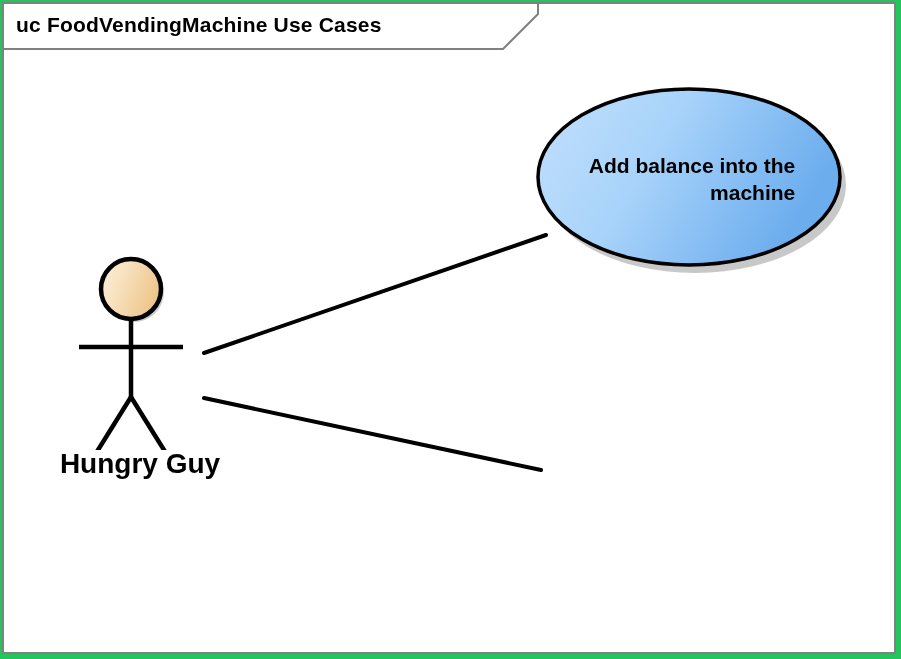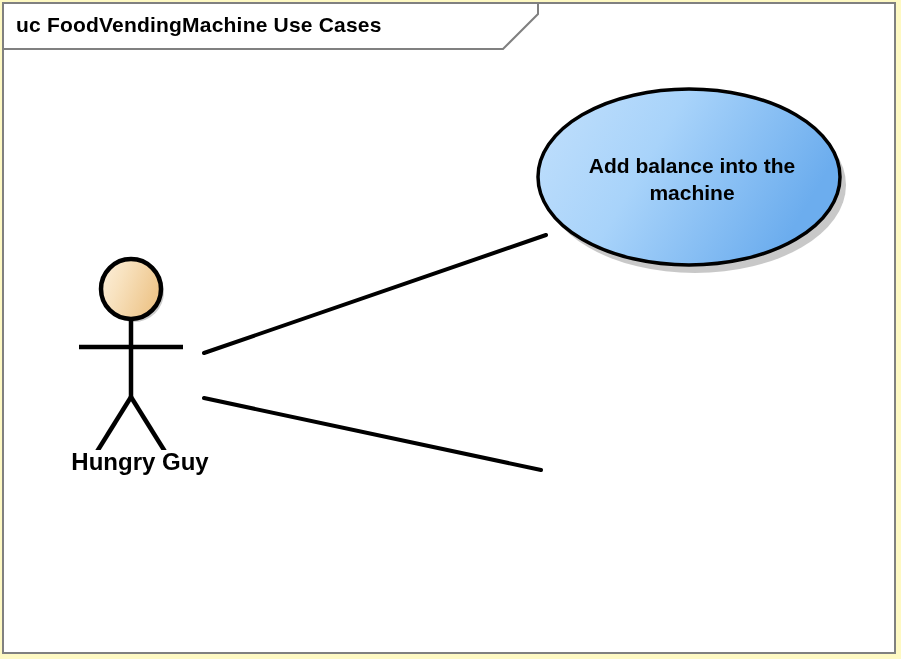--- a/index.html
+++ b/index.html
@@ -4,21 +4,21 @@
 <style>
   html, body {
     margin: 0;
     padding: 0;
     background: #ffffff;
   }
   #canvas {
     position: relative;
     width: 901px;
     height: 659px;
-    background: #fef9c3;
+    background: #22c55e;
     font-family: "Liberation Sans", sans-serif;
     overflow: hidden;
   }
   
   .frame {
     position: absolute;
     left: 2px;
     top: 2px;
     width: 894px;
     height: 652px;
@@ -65,21 +65,21 @@
   }
   .usecase .uc-label {
     position: absolute;
     left: 0;
     top: 0;
     width: 100%;
     height: 100%;
     display: flex;
     align-items: center;
     justify-content: center;
-    text-align: center;
+    text-align: right;
     font-size: 21px;
     font-weight: bold;
     color: #000000;
     line-height: 1.28;
     box-sizing: border-box;
     padding: 0 34px;
   }
   #usecase-add {
     left: 534px;
     top: 85px;
@@ -100,21 +100,21 @@
     width: 200px;
     height: 240px;
   }
   .actor svg { display: block; }
   .actor-label {
     position: absolute;
     left: 0;
     top: 198px;
     width: 200px;
     text-align: center;
-    font-size: 24px;
+    font-size: 28px;
     font-weight: bold;
     color: #000000;
     white-space: nowrap;
   }
 </style>
 </head>
 <body>
 
 <div id="canvas">
 

